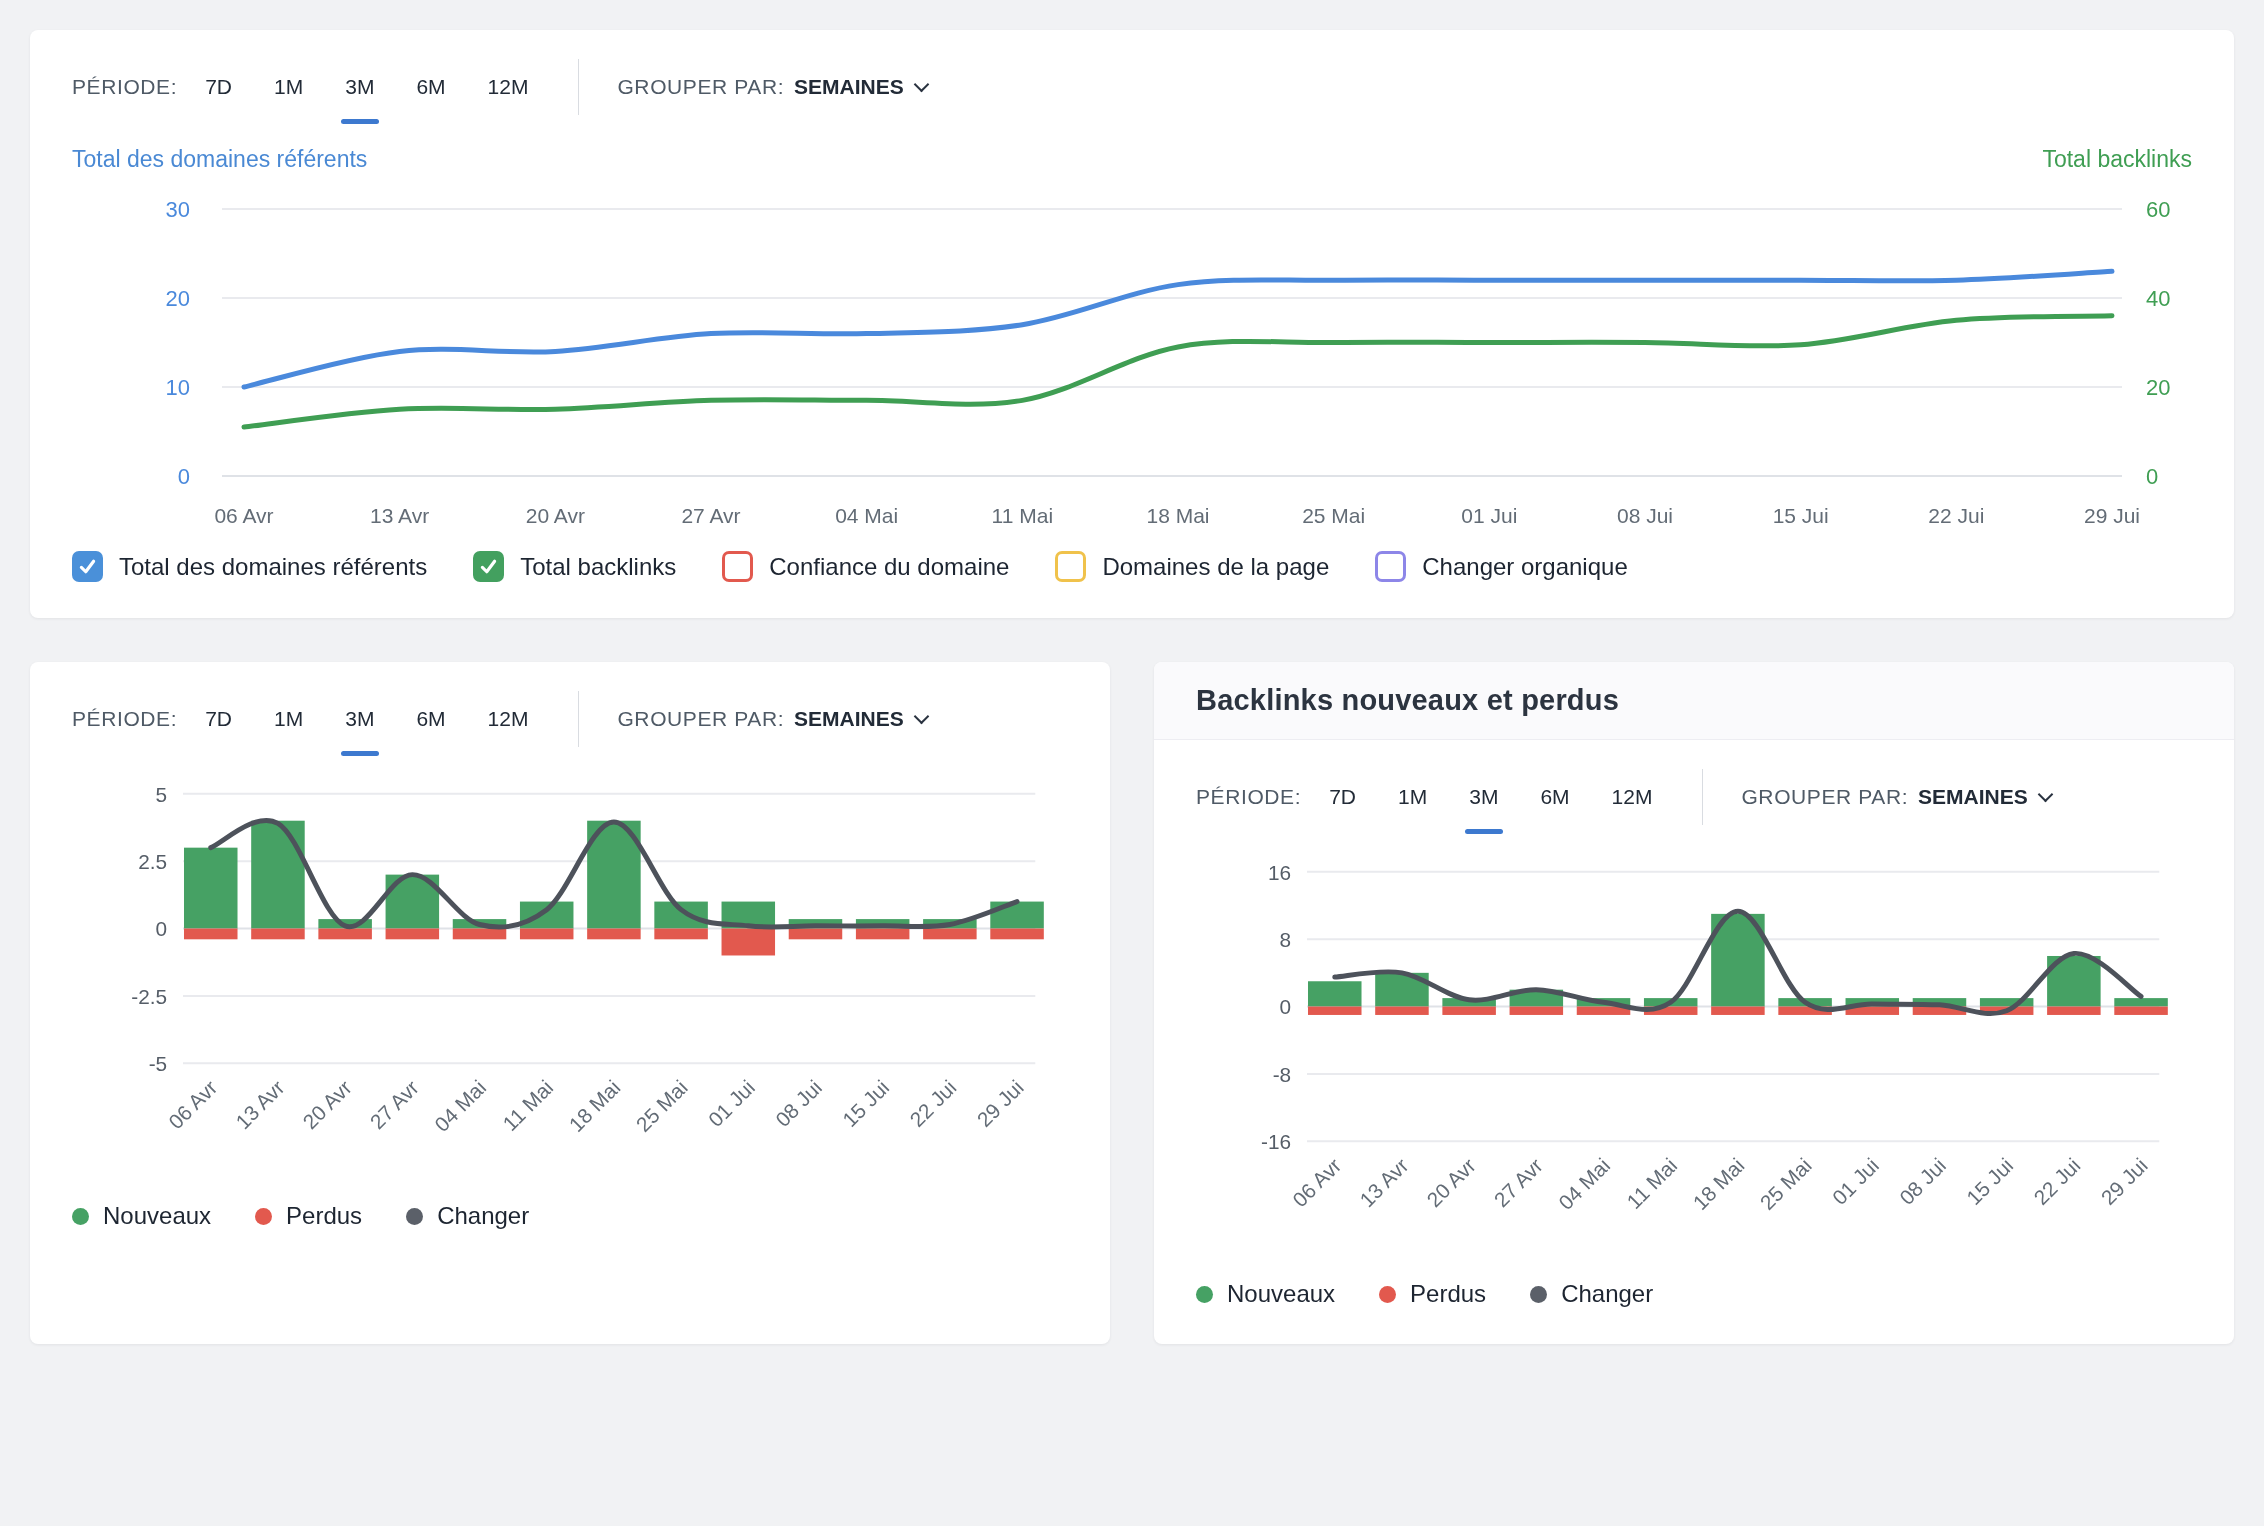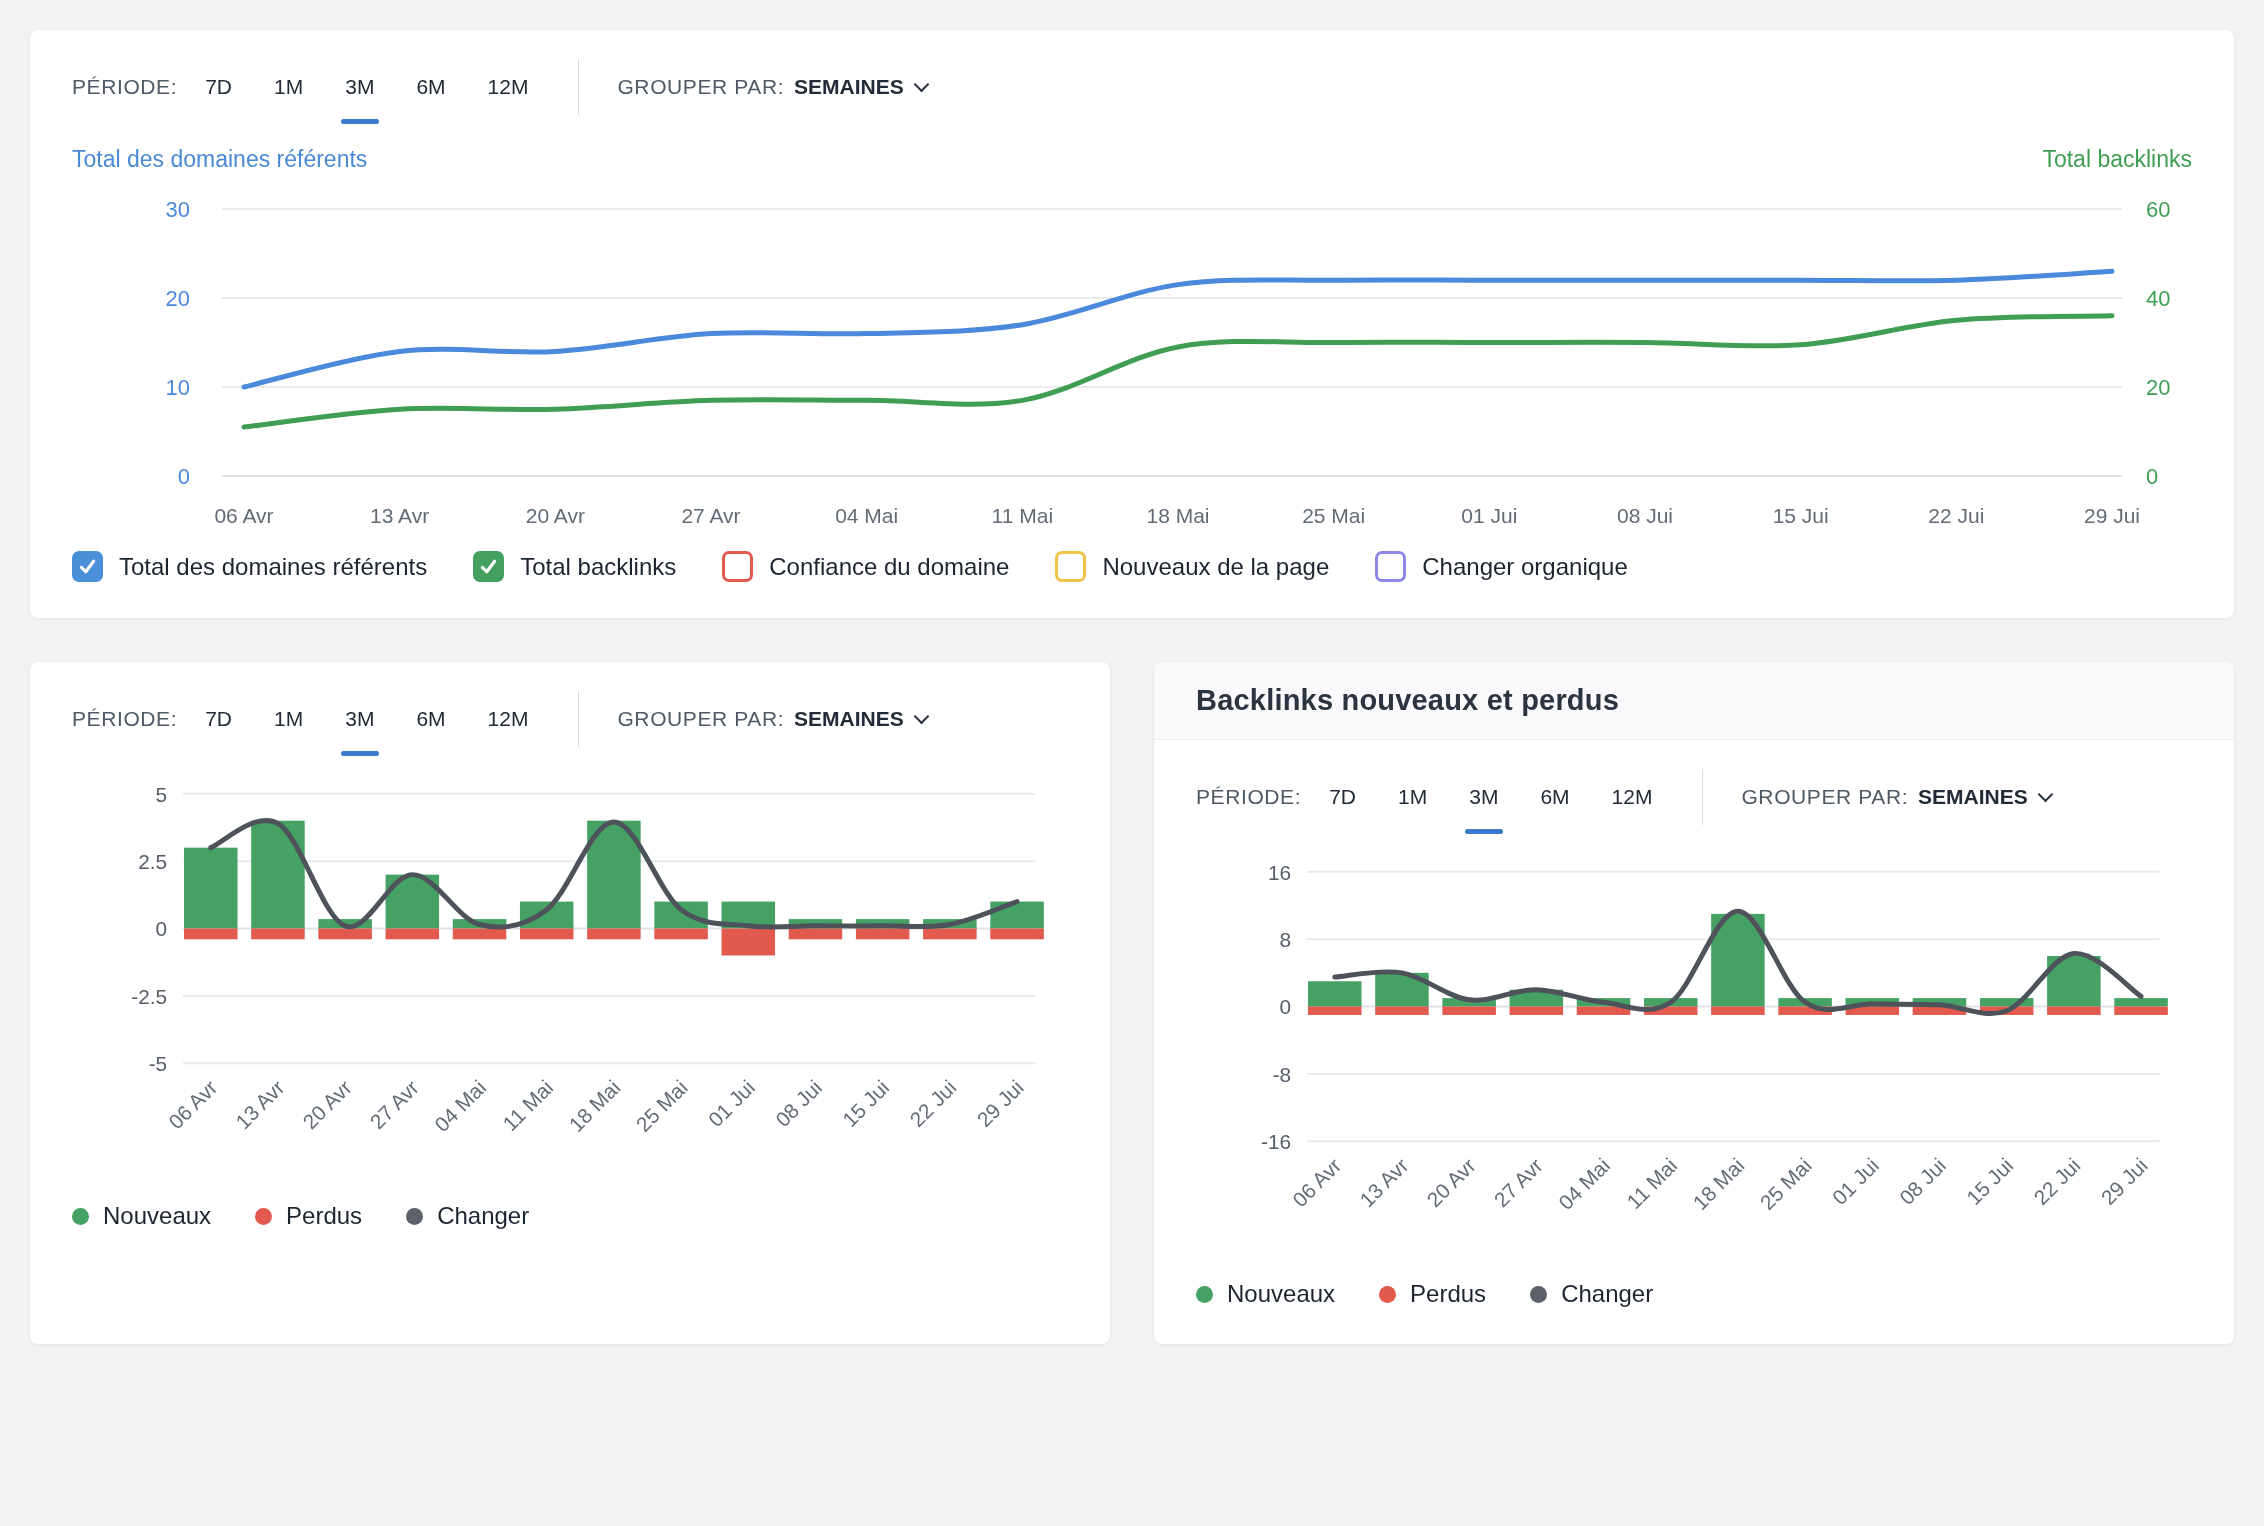--- a/index.html
+++ b/index.html
@@ -203,21 +203,21 @@
               </svg>
             </span>
             <span class="legend-label">Total backlinks</span>
           </div>
           <div class="legend-item">
             <span class="legend-checkbox unchecked" style="border: 3px solid rgb(226, 89, 78);"></span>
             <span class="legend-label">Confiance du domaine</span>
           </div>
           <div class="legend-item">
             <span class="legend-checkbox unchecked" style="border: 3px solid rgb(240, 194, 75);"></span>
-            <span class="legend-label">Nouveaux de la page</span>
+            <span class="legend-label">Domaines de la page</span>
           </div>
           <div class="legend-item">
             <span class="legend-checkbox unchecked" style="border: 3px solid rgb(141, 134, 232);"></span>
             <span class="legend-label">Changer organique</span>
           </div>
         </div>
     </div>
   </section>
 
   <div class="row">

